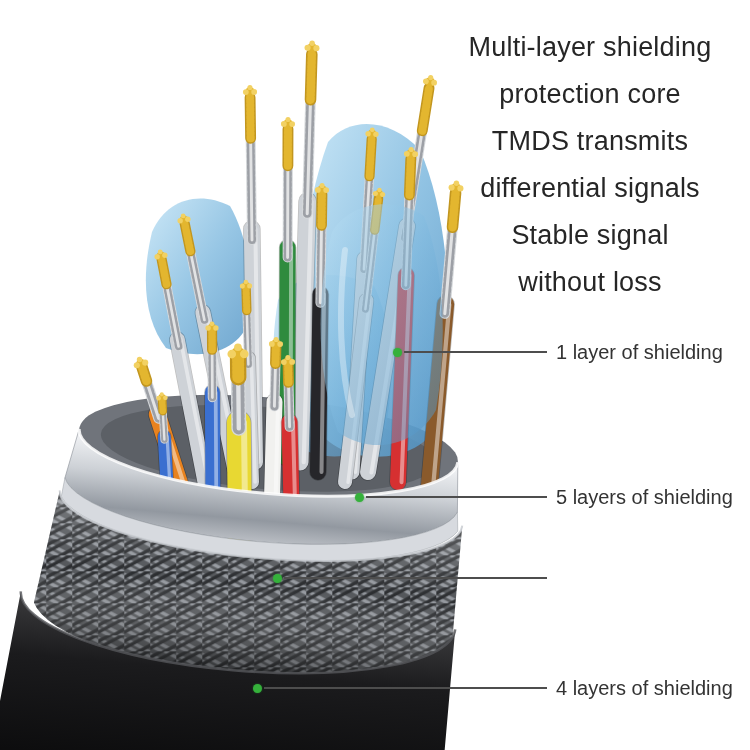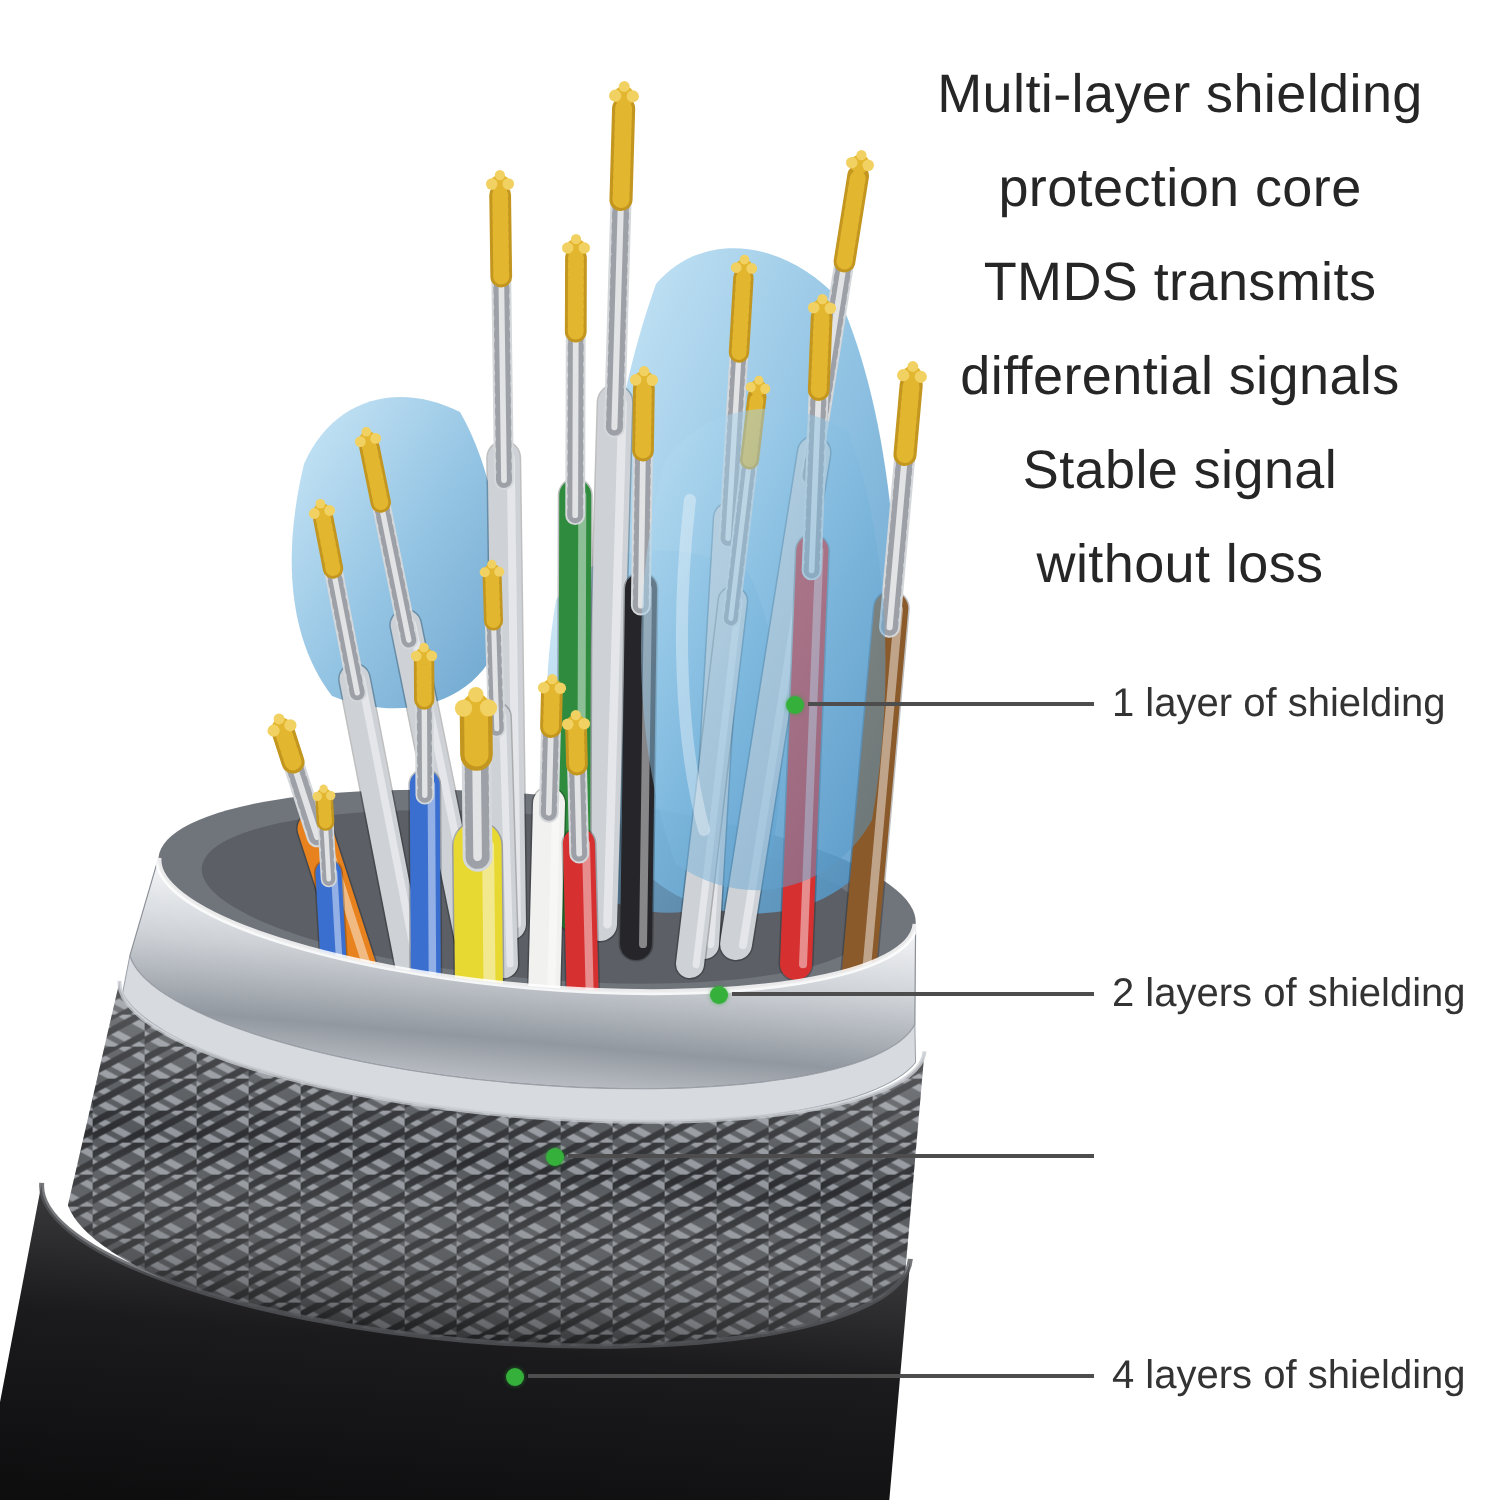--- a/index.html
+++ b/index.html
@@ -331,21 +331,21 @@
   </div>
 
   <div class="callout" style="left:379px;top:352px;">
     <span class="dot"></span>
     <span class="line" style="width:143px;"></span>
     <span class="label">1 layer of shielding</span>
   </div>
   <div class="callout" style="left:341px;top:497px;">
     <span class="dot"></span>
     <span class="line" style="width:181px;"></span>
-    <span class="label">2 layers of shielding</span>
+    <span class="label">5 layers of shielding</span>
   </div>
   <div class="callout" style="left:259px;top:578px;">
     <span class="dot"></span>
     <span class="line" style="width:263px;"></span>
   </div>
   <div class="callout" style="left:239px;top:688px;">
     <span class="dot"></span>
     <span class="line" style="width:283px;"></span>
     <span class="label">4 layers of shielding</span>
   </div>

